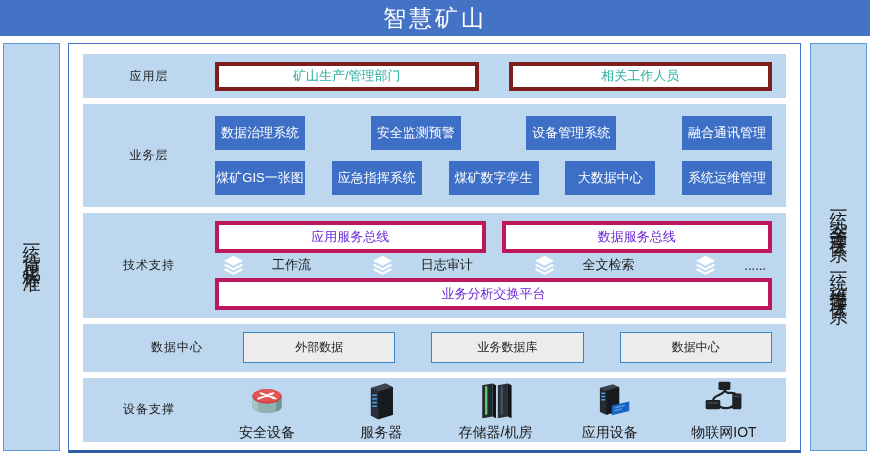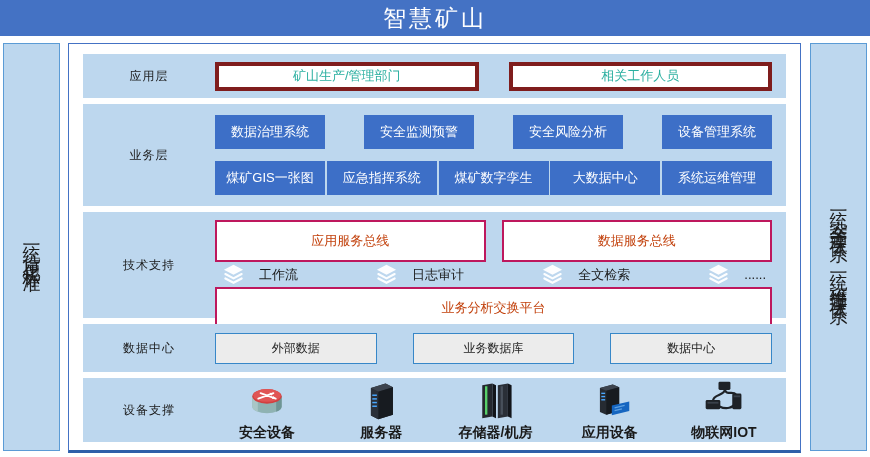--- a/index.html
+++ b/index.html
@@ -35,46 +35,46 @@
   .band.application { height:45px; }
   .band.application .band-content { display:flex; align-items:center; gap:30px; }
   .app-box { flex:1; height:29px; background:#fff; border:4px solid #7f1d1d;
              display:flex; align-items:center; justify-content:center;
              color:#2AAFA0; font-size:13px; }
 
   
   .band.business { height:104px; }
   .band.business .band-content { display:flex; flex-direction:column; justify-content:space-evenly; }
   .biz-row { display:flex; justify-content:space-between; }
-  .biz-box { width:110px; height:34px; background:#3D6FC7; color:#fff; font-size:13px;
+  .biz-box { width:90px; height:34px; background:#3D6FC7; color:#fff; font-size:13px;
              display:flex; align-items:center; justify-content:center; }
 
   
   .band.tech { height:106px; }
   .band.tech .band-content { display:flex; flex-direction:column; justify-content:space-evenly; padding-top:8px; padding-bottom:8px; }
   .bus-row { display:flex; gap:16px; }
-  .bus-box { flex:1; height:42px; background:#fff; border:2px solid #be185d;
+  .bus-box { flex:1; height:32px; background:#fff; border:4px solid #be185d;
              display:flex; align-items:center; justify-content:center;
-             color:#c2410c; font-size:13px; }
+             color:#6d28d9; font-size:13px; }
   .mw-row { display:flex; justify-content:space-between; align-items:center; padding:0 6px; }
-  .mw-item { display:flex; align-items:center; gap:13px; }
+  .mw-item { display:flex; align-items:center; gap:26px; }
   .mw-item .mw-label { font-size:13px; color:#1a1a1a; }
   .layers-icon { width:25px; height:25px; display:block; }
 
   
-  .band.datacenter { height:49px; }
+  .band.datacenter { height:49px;padding-left:28px; }
   .band.datacenter .band-content { display:flex; align-items:center; gap:36px; }
   .dc-box { flex:1; height:31px; background:#ECECEC; border:1.5px solid #3787C8;
             display:flex; align-items:center; justify-content:center;
             color:#222; font-size:12px; }
 
   
   .band.devices { flex:1; }
   .band.devices .band-content { display:flex; justify-content:space-between; align-items:center; padding-left:4px; }
-  .dev-item { display:flex; flex-direction:column; align-items:center; gap:2px; width:96px;font-weight:bold; }
+  .dev-item { display:flex; flex-direction:column; align-items:center; gap:2px; width:96px; }
   .dev-item svg { width:44px; height:44px; display:block; }
   .dev-label { font-size:14px; color:#1a1a1a; }
 </style>
 </head>
 <body>
 
 <div class="page">
 
   <div class="banner">
     <span class="title">智慧矿山</span>
@@ -98,22 +98,22 @@
         <div class="app-box">相关工作人员</div>
       </div>
     </div>
 
     <div class="band business">
       <div class="band-label">业务层</div>
       <div class="band-content">
         <div class="biz-row">
           <div class="biz-box">数据治理系统</div>
           <div class="biz-box">安全监测预警</div>
-          <div class="biz-box">安全风险分析</div>
           <div class="biz-box">设备管理系统</div>
+          <div class="biz-box">融合通讯管理</div>
         </div>
         <div class="biz-row">
           <div class="biz-box">煤矿GIS一张图</div>
           <div class="biz-box">应急指挥系统</div>
           <div class="biz-box">煤矿数字孪生</div>
           <div class="biz-box">大数据中心</div>
           <div class="biz-box">系统运维管理</div>
         </div>
       </div>
     </div>

